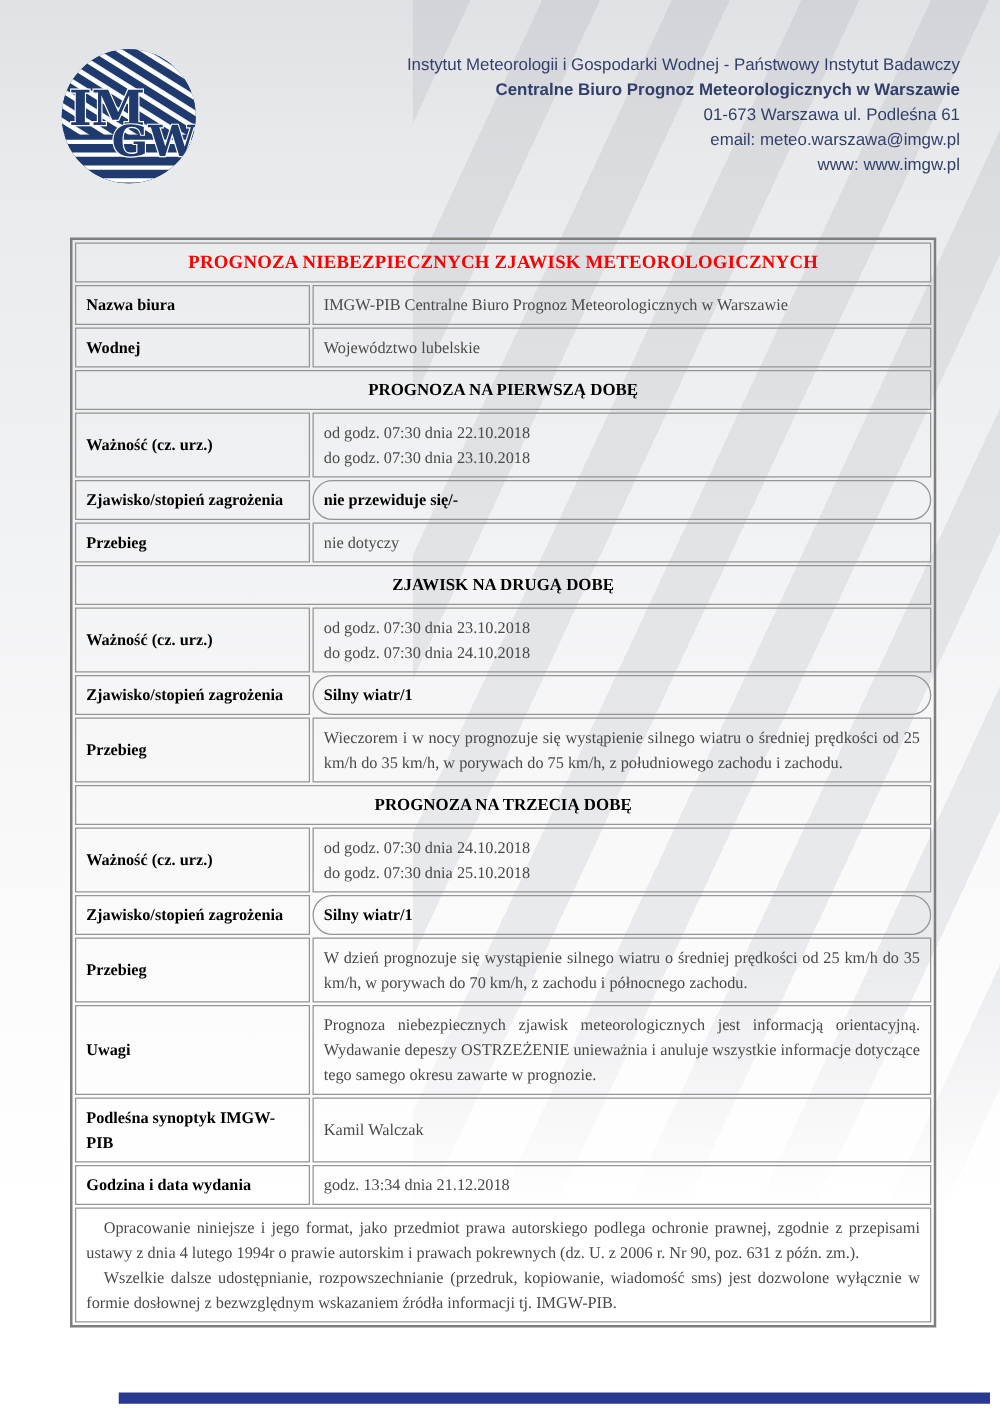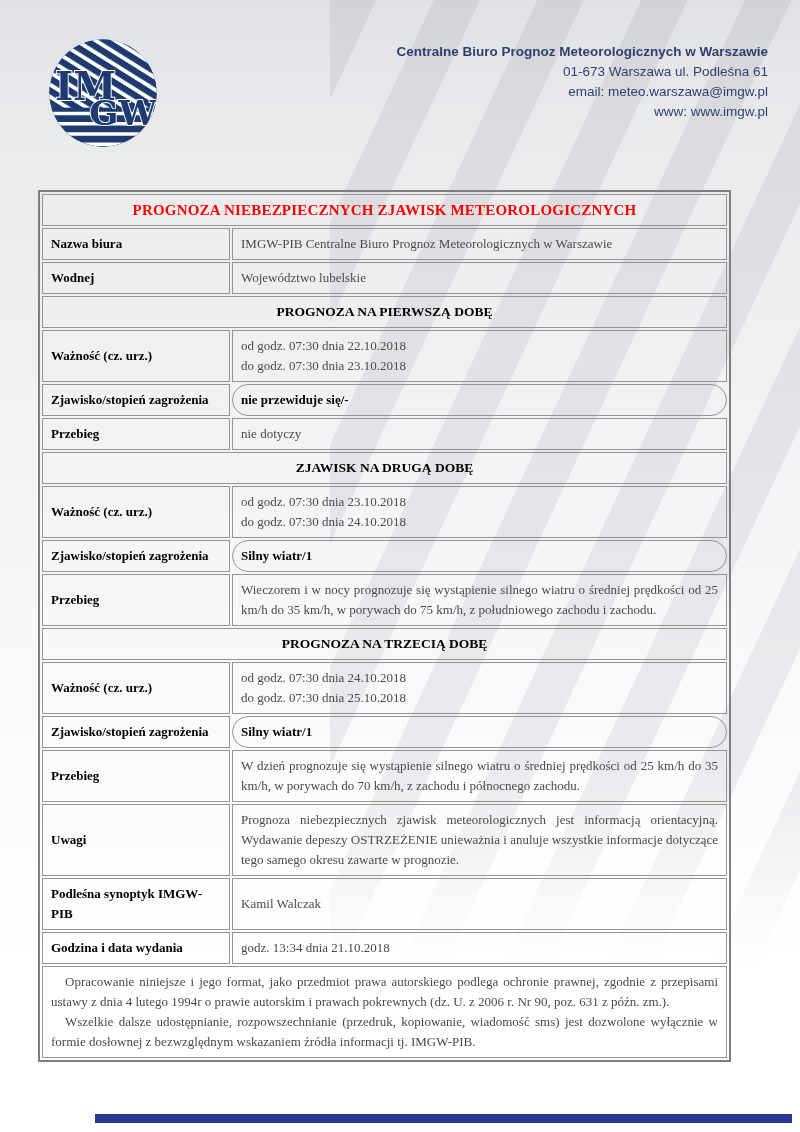--- a/index.html
+++ b/index.html
@@ -22,21 +22,21 @@
   .logo { width:114px; height:114px; flex:0 0 auto; }
   .contact {
     margin-left:auto; text-align:right; padding-top:6px;
     font-family:"Liberation Sans","DejaVu Sans",sans-serif;
     font-size:13.5px; line-height:20px; color:#323f6b;
   }
   .contact .bold { font-weight:bold; }
 
   
   table.doc {
-    position:absolute; left:38px; top:190px; width:693px;
+    position:absolute; left:56px; top:190px; width:693px;
     border-collapse:separate; border-spacing:2px;
     border:2px solid #7e7e7e; background:transparent;
     font-size:13px; line-height:20px; color:#4a4a4a;
   }
   table.doc td {
     border:1.5px solid #949494; padding:5px 8px; vertical-align:middle;
     background:transparent;
   }
   td.label { width:188px; font-weight:bold; color:#000; }
   td.title-cell {
@@ -77,20 +77,21 @@
           <line x1="0" y1="68" x2="100" y2="68"></line>
           <line x1="0" y1="77" x2="100" y2="77"></line>
           <line x1="0" y1="86" x2="100" y2="86"></line>
           <line x1="0" y1="95" x2="100" y2="95"></line>
         </g>
         <text x="8" y="56" font-family="'DejaVu Serif',serif" font-weight="bold" font-size="34" fill="#1e3a6e" stroke="#ffffff" stroke-width="1.6" paint-order="stroke">IM</text>
         <text x="38" y="78" font-family="'DejaVu Serif',serif" font-weight="bold" font-size="30" fill="#1e3a6e" stroke="#ffffff" stroke-width="1.6" paint-order="stroke">GW</text>
       </g>
     </svg>
     <div class="contact">
+      <div>Instytut Meteorologii i Gospodarki Wodnej - Państwowy Instytut Badawczy</div>
       <div class="bold">Centralne Biuro Prognoz Meteorologicznych w Warszawie</div>
       <div>01-673 Warszawa ul. Podleśna 61</div>
       <div>email: meteo.warszawa@imgw.pl</div>
       <div>www: www.imgw.pl</div>
     </div>
   </div>
 
   <table class="doc">
     <tbody>
         <tr>
@@ -165,21 +166,21 @@
     <tr>
       <td class="label">Uwagi</td>
       <td class="value long">Prognoza niebezpiecznych zjawisk meteorologicznych jest informacją orientacyjną. Wydawanie depeszy OSTRZEŻENIE unieważnia i anuluje wszystkie informacje dotyczące tego samego okresu zawarte w prognozie.</td>
     </tr>
     <tr>
       <td class="label">Podleśna synoptyk IMGW-PIB</td>
       <td class="value">Kamil Walczak</td>
     </tr>
     <tr>
       <td class="label">Godzina i data wydania</td>
-      <td class="value">godz. 13:34 dnia 21.10.2018</td>
+      <td class="value">godz. 13:34 dnia 21.12.2018</td>
     </tr>
     <tr>
       <td class="copyright" colspan="2">
         <p>Opracowanie niniejsze i jego format, jako przedmiot prawa autorskiego podlega ochronie prawnej, zgodnie z przepisami ustawy z dnia 4 lutego 1994r o prawie autorskim i prawach pokrewnych (dz. U. z 2006 r. Nr 90, poz. 631 z późn. zm.).</p>
         <p>Wszelkie dalsze udostępnianie, rozpowszechnianie (przedruk, kopiowanie, wiadomość sms) jest dozwolone wyłącznie w formie dosłownej z bezwzględnym wskazaniem źródła informacji tj. IMGW-PIB.</p>
       </td>
     </tr>
   </tbody>
     </table>
 

